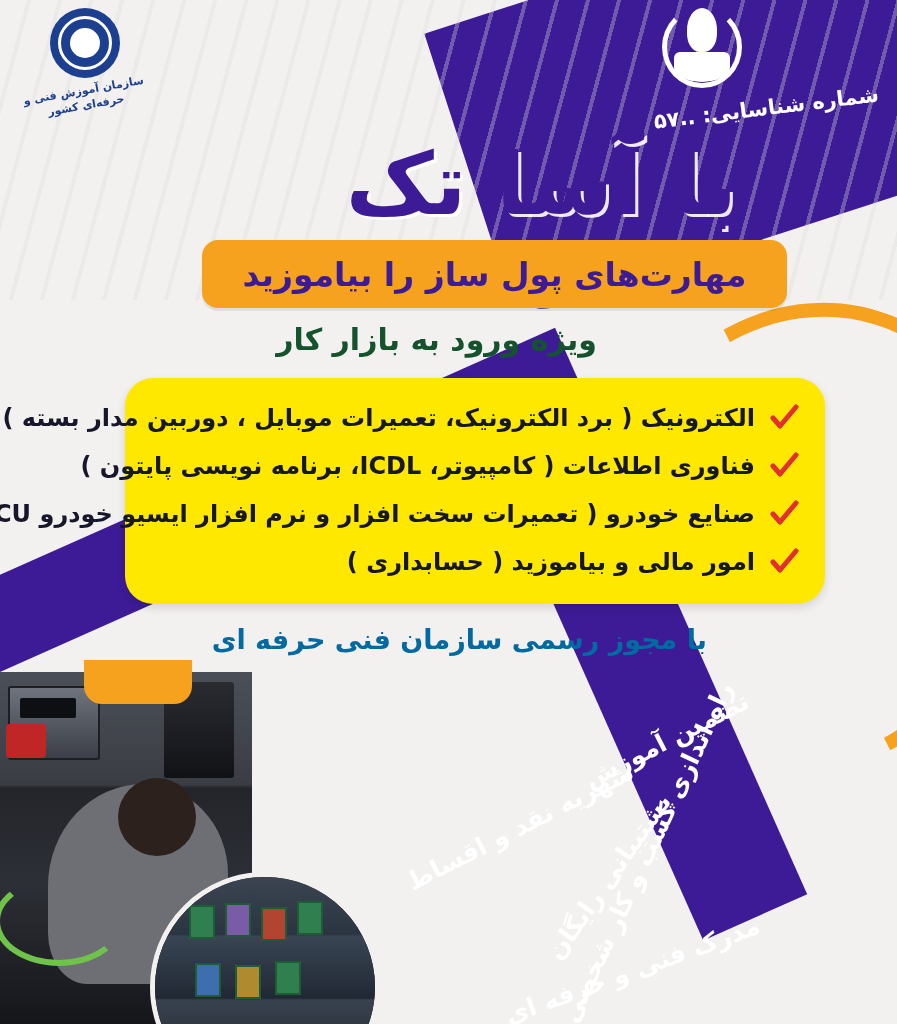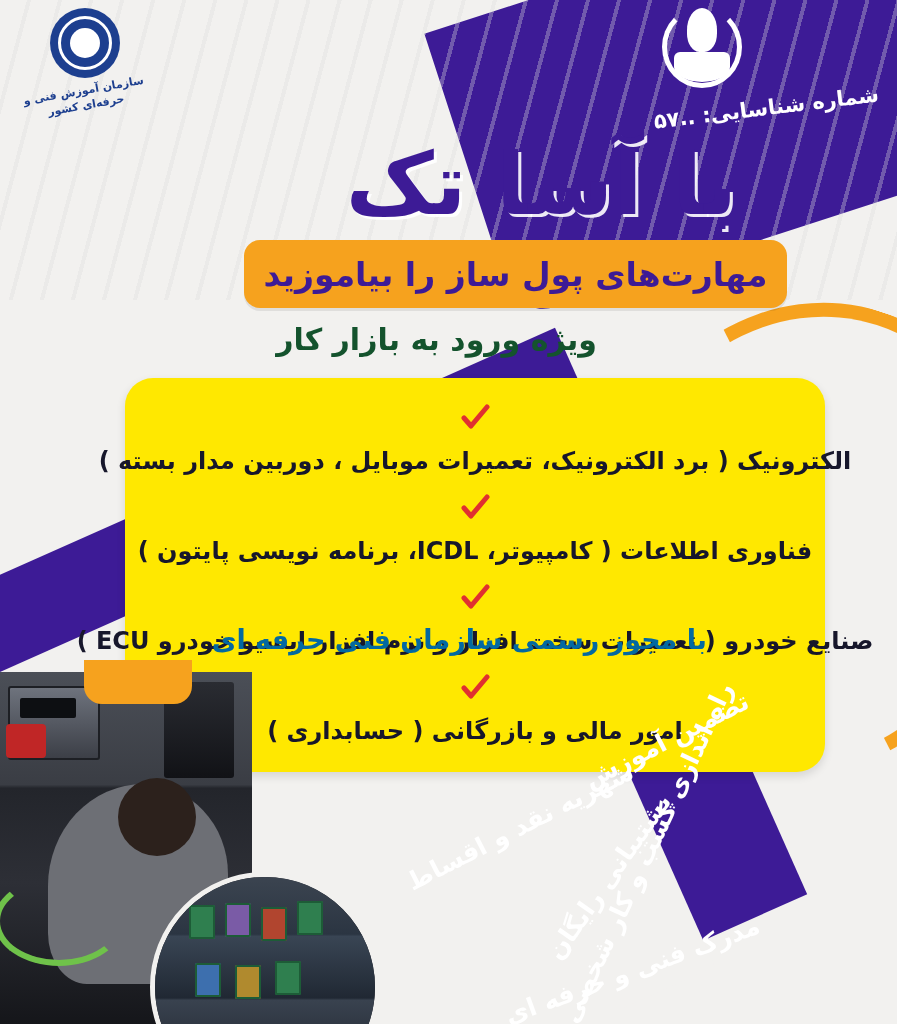--- a/index.html
+++ b/index.html
@@ -155,21 +155,21 @@
     text-shadow: 3px 3px 0 rgba(255,255,255,.9);
     white-space: nowrap;
     direction: rtl;
     margin-top: 26px;
   }
 
   
   .banner {
     position: absolute;
     top: 240px; right: 110px;
-    width: 543px; height: 68px;
+    width: 585px; height: 68px;
     background: #f6a21e;
     border-radius: 16px;
     display: flex;
     align-items: center;
     justify-content: center;
     box-shadow: 0 3px 0 rgba(0,0,0,.08);
   }
   .banner span {
     font-size: 33px;
     font-weight: bold;
@@ -199,21 +199,20 @@
     border-radius: 28px;
     box-shadow: 0 4px 10px rgba(0,0,0,.12);
   }
   .list-item {
     display: flex;
     align-items: center;
     justify-content: flex-start;
     gap: 14px;
     padding: 9px 6px;
     direction: rtl;
-    flex-direction: column;
   }
   .check {
     flex: 0 0 auto;
     width: 30px; height: 30px;
     position: relative;
   }
   .check svg { display: block; }
   .list-text {
     font-size: 24px;
     font-weight: bold;
@@ -410,21 +409,21 @@
       </span>
       <span class="list-text">صنایع خودرو ( تعمیرات سخت افزار و نرم افزار ایسیو خودرو ECU )</span>
     </div>
 
     <div class="list-item">
       <span class="check">
         <svg width="30" height="30" viewBox="0 0 30 30">
           <path d="M4 15 L11 23 L27 4" fill="none" stroke="#e03030" stroke-width="5" stroke-linecap="round" stroke-linejoin="round"></path>
         </svg>
       </span>
-      <span class="list-text">امور مالی و بازرگانی ( حسابداری )</span>
+      <span class="list-text">امور مالی و بیاموزید ( حسابداری )</span>
     </div>
 
   </div>
 
   <div class="license">با مجوز رسمی سازمان فنی حرفه ای</div>
 
   <div class="photo-main">
     <div class="bench"></div>
     <div class="equip"></div>
     <div class="equip2"></div>

